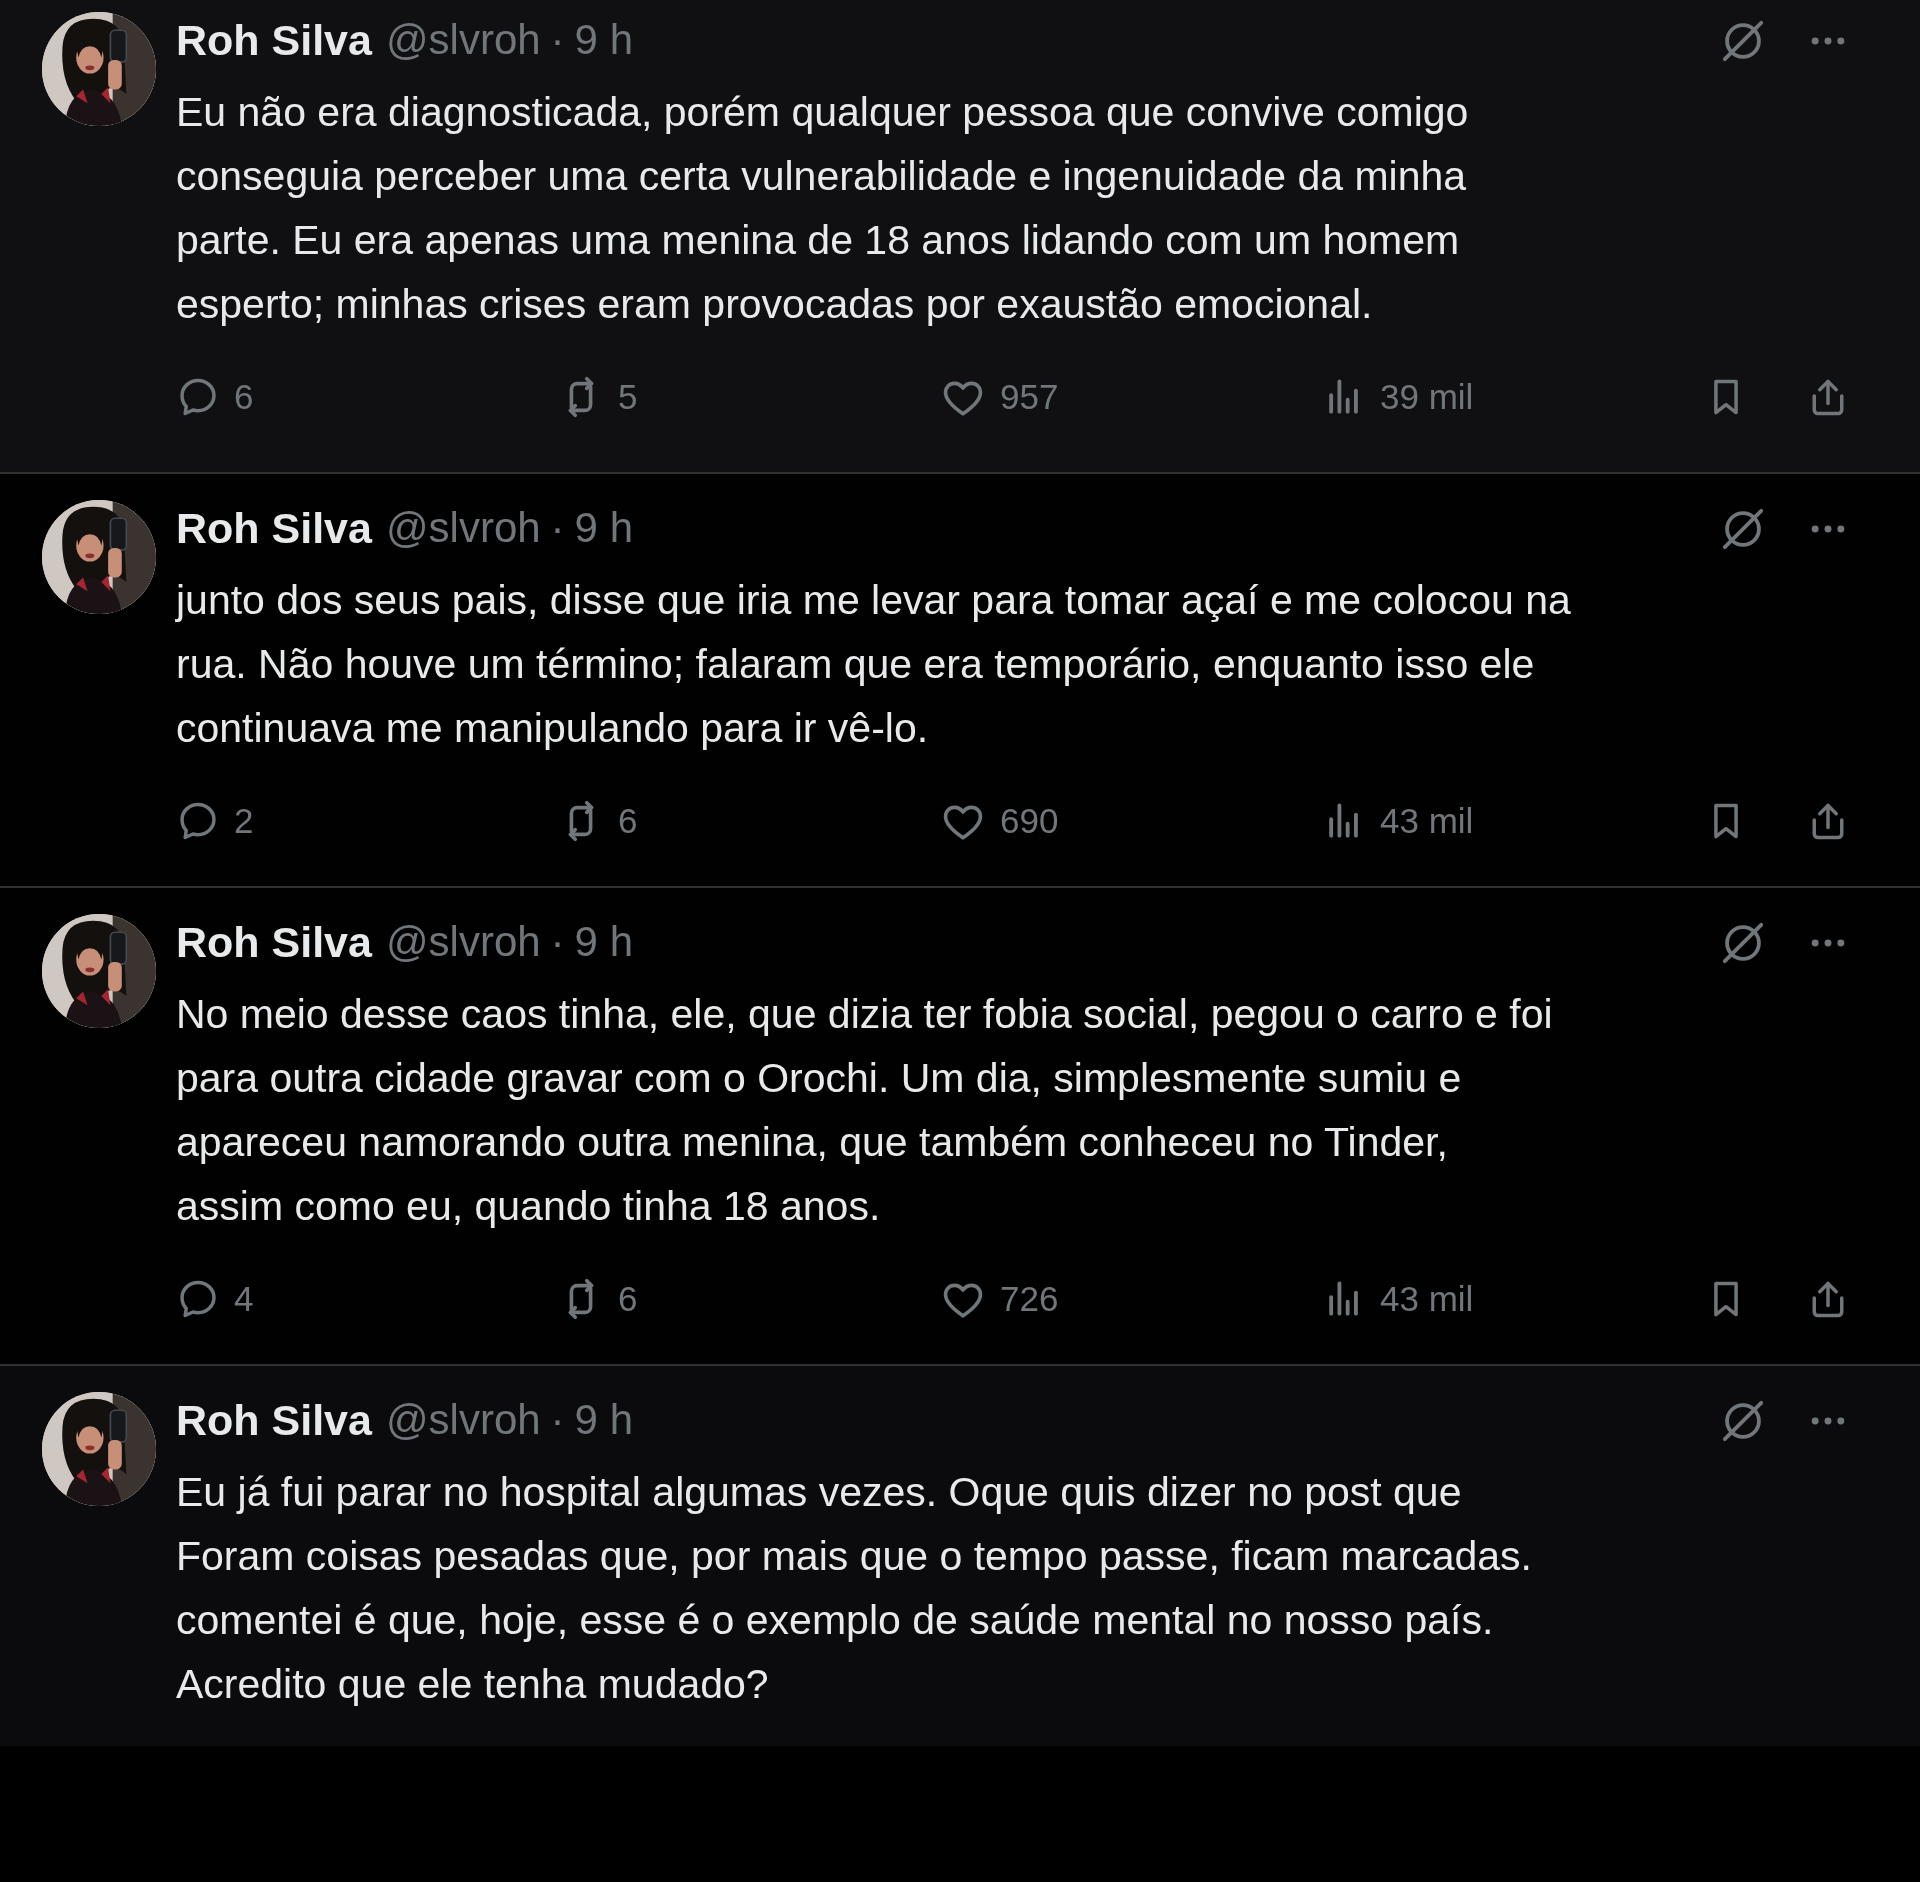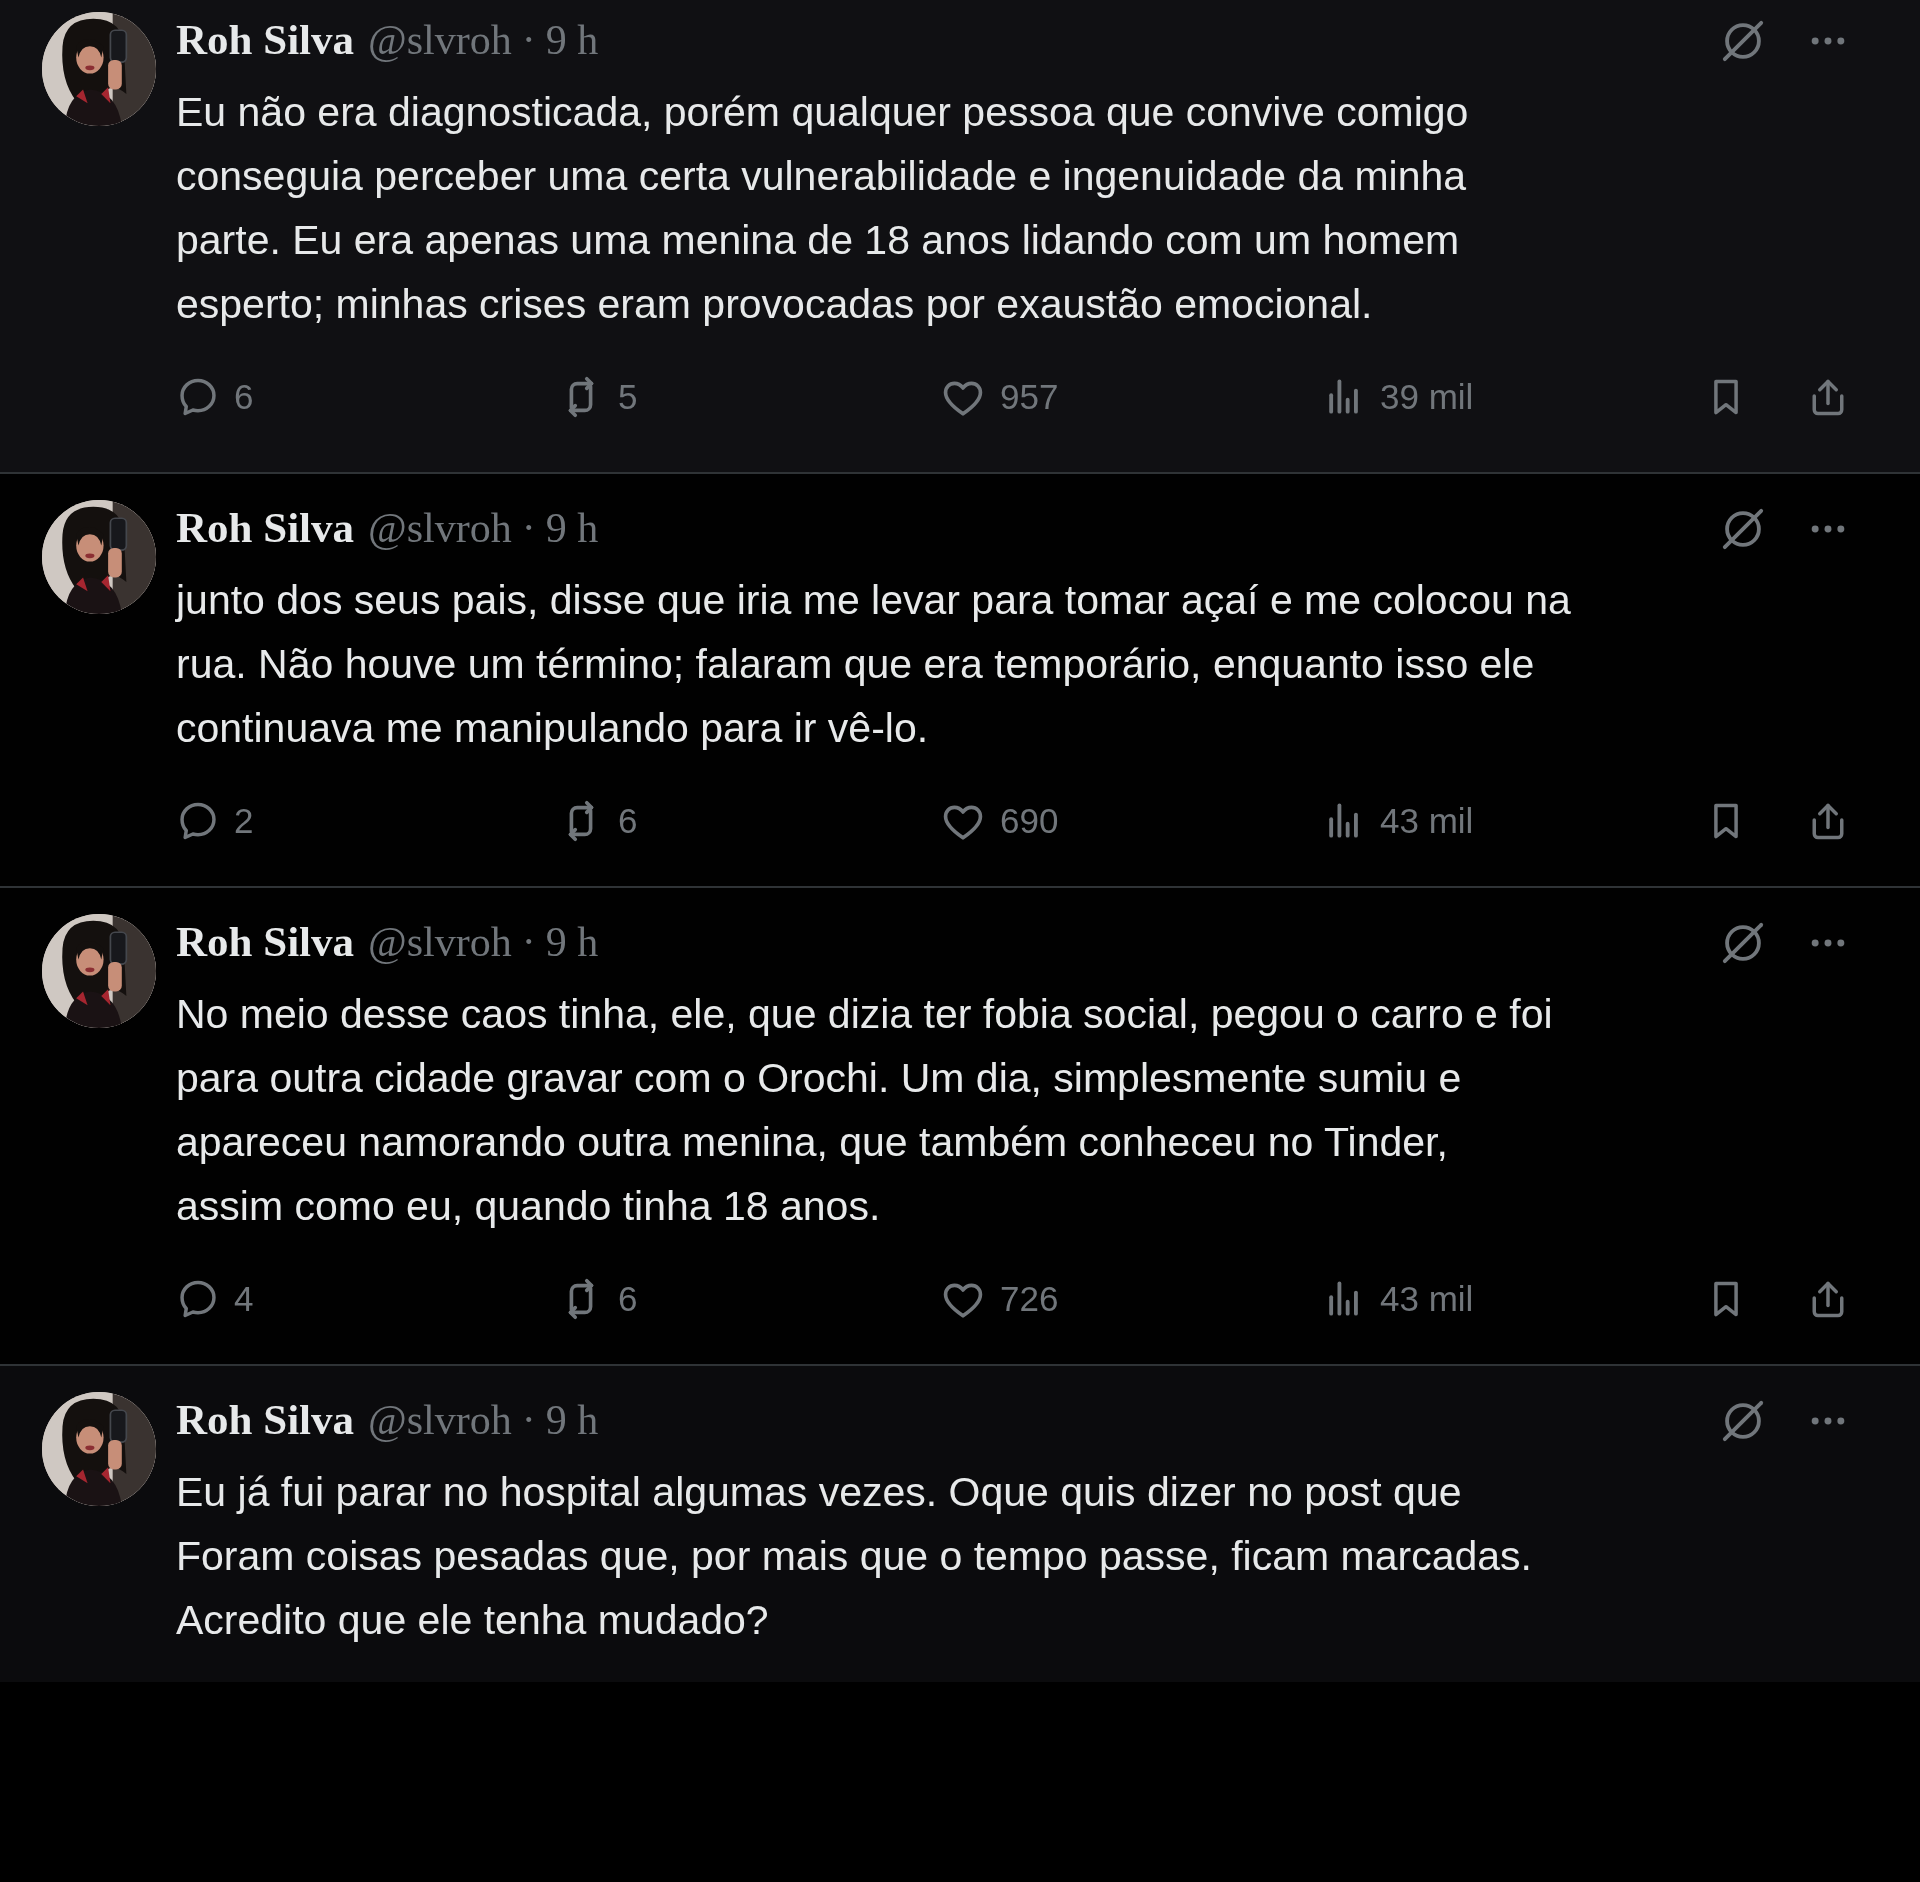--- a/index.html
+++ b/index.html
@@ -12,21 +12,21 @@
   .tweet.first { background:#101013; padding-top:12px; padding-bottom:52px; }
   .tweet.second, .tweet.third { background:#010101; }
   .tweet.last { background:#0b0b0d; border-bottom:none; padding-bottom:30px; }
 
   .avatar { width:114px; height:114px; border-radius:50%; overflow:hidden; flex:0 0 114px;
             background:#c9c2bc; cursor:pointer; }
   .avatar svg { display:block; width:100%; height:100%; }
 
   .content { flex:1; min-width:0; }
 
-  .header { display:flex; align-items:flex-start; line-height:56px;font-family:Liberation Serif, serif; }
+  .header { display:flex; align-items:flex-start; line-height:56px; }
   .display-name { color:#e7e9ea; font-weight:bold; font-size:43px; cursor:pointer; }
   .handle, .timestamp, .dot { color:#71767b; font-size:42px; }
   .handle { margin-left:14px; cursor:pointer; }
   .dot { margin:0 10px; }
   .header-spacer { flex:1; }
   .header-icons { display:flex; align-items:center; gap:40px; padding-top:6px; }
   .icon-btn { background:none; border:none; cursor:pointer; display:flex; align-items:center; }
 
   .text { margin-top:12px; }
   .text .line { color:#e7e9ea; font-size:41px; line-height:64px; white-space:nowrap; }
@@ -337,18 +337,19 @@
           <button class="icon-btn">
             <svg class="ic" width="44" height="44" viewBox="0 0 24 24">
                 <use href="#ic-more"></use>
               </svg>
           </button>
         </div>
       </div>
       <div class="text">
         <div class="line">Eu já fui parar no hospital algumas vezes. Oque quis dizer no post que</div>
         <div class="line">Foram coisas pesadas que, por mais que o tempo passe, ficam marcadas.</div>
+        <div class="line">comentei é que, hoje, esse é o exemplo de saúde mental no nosso país.</div>
         <div class="line">Acredito que ele tenha mudado?</div>
       </div>
     </div>
   </article>
 
 </div>
 
 </body></html>

